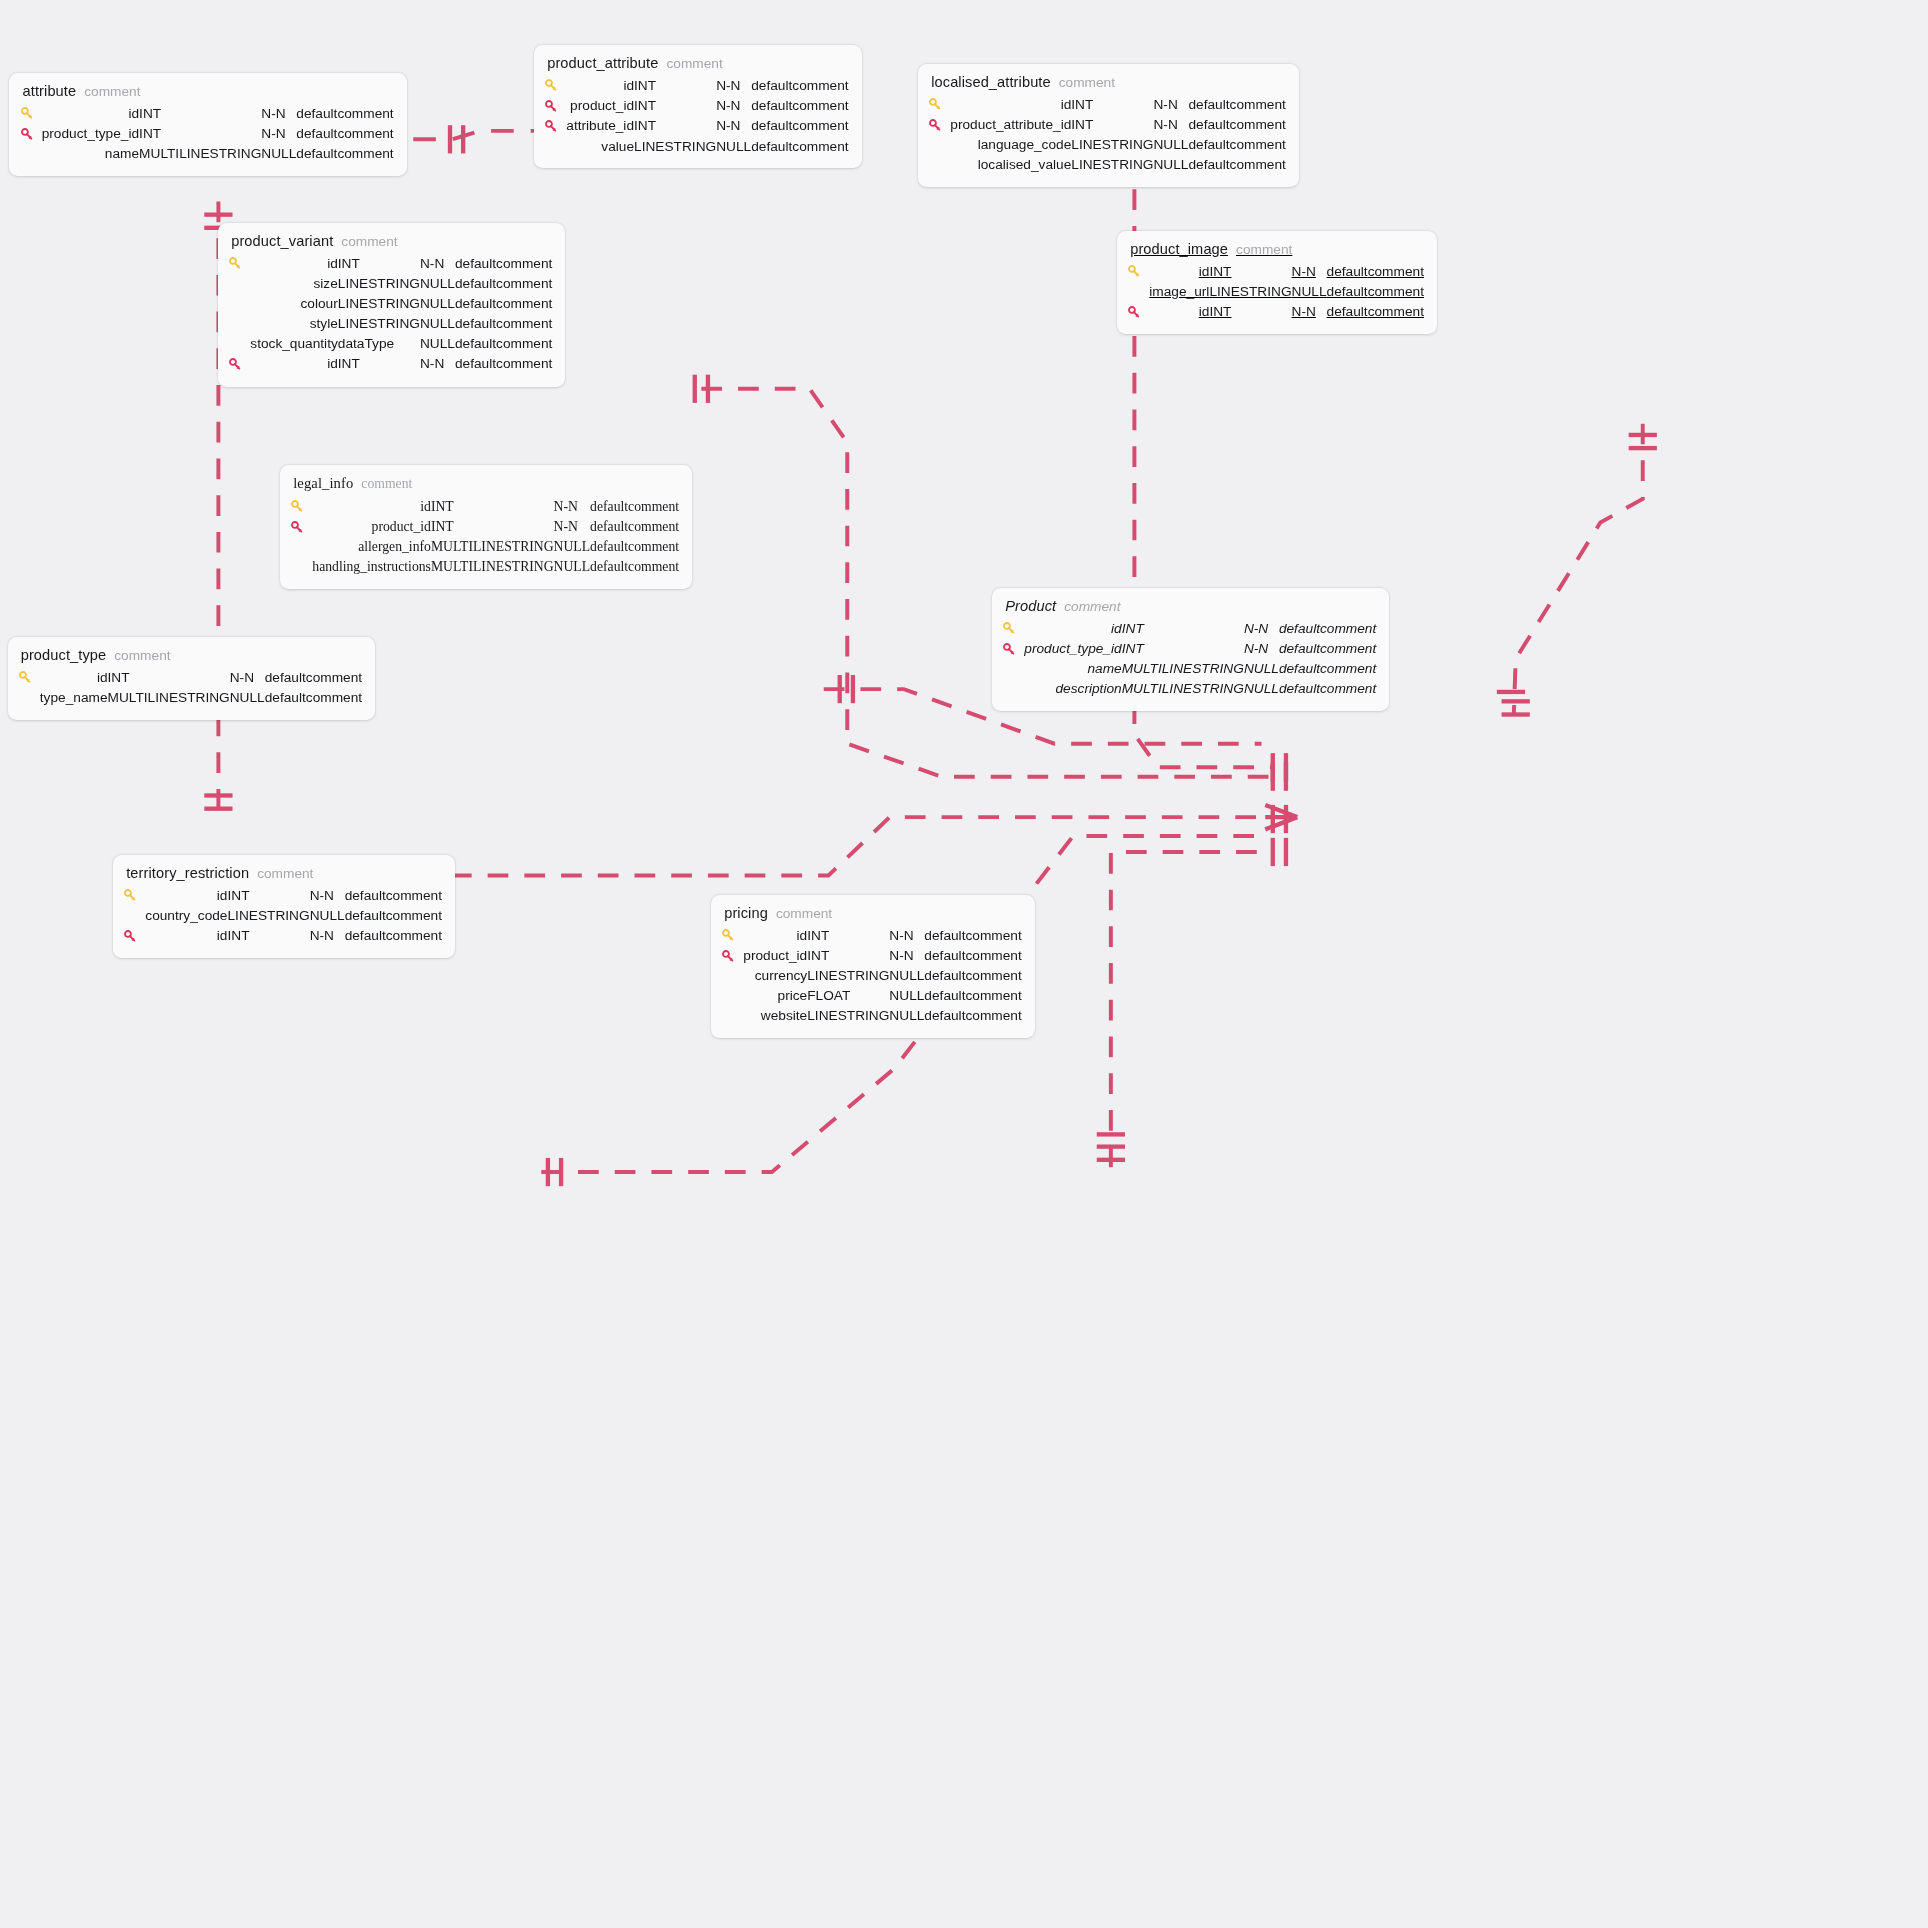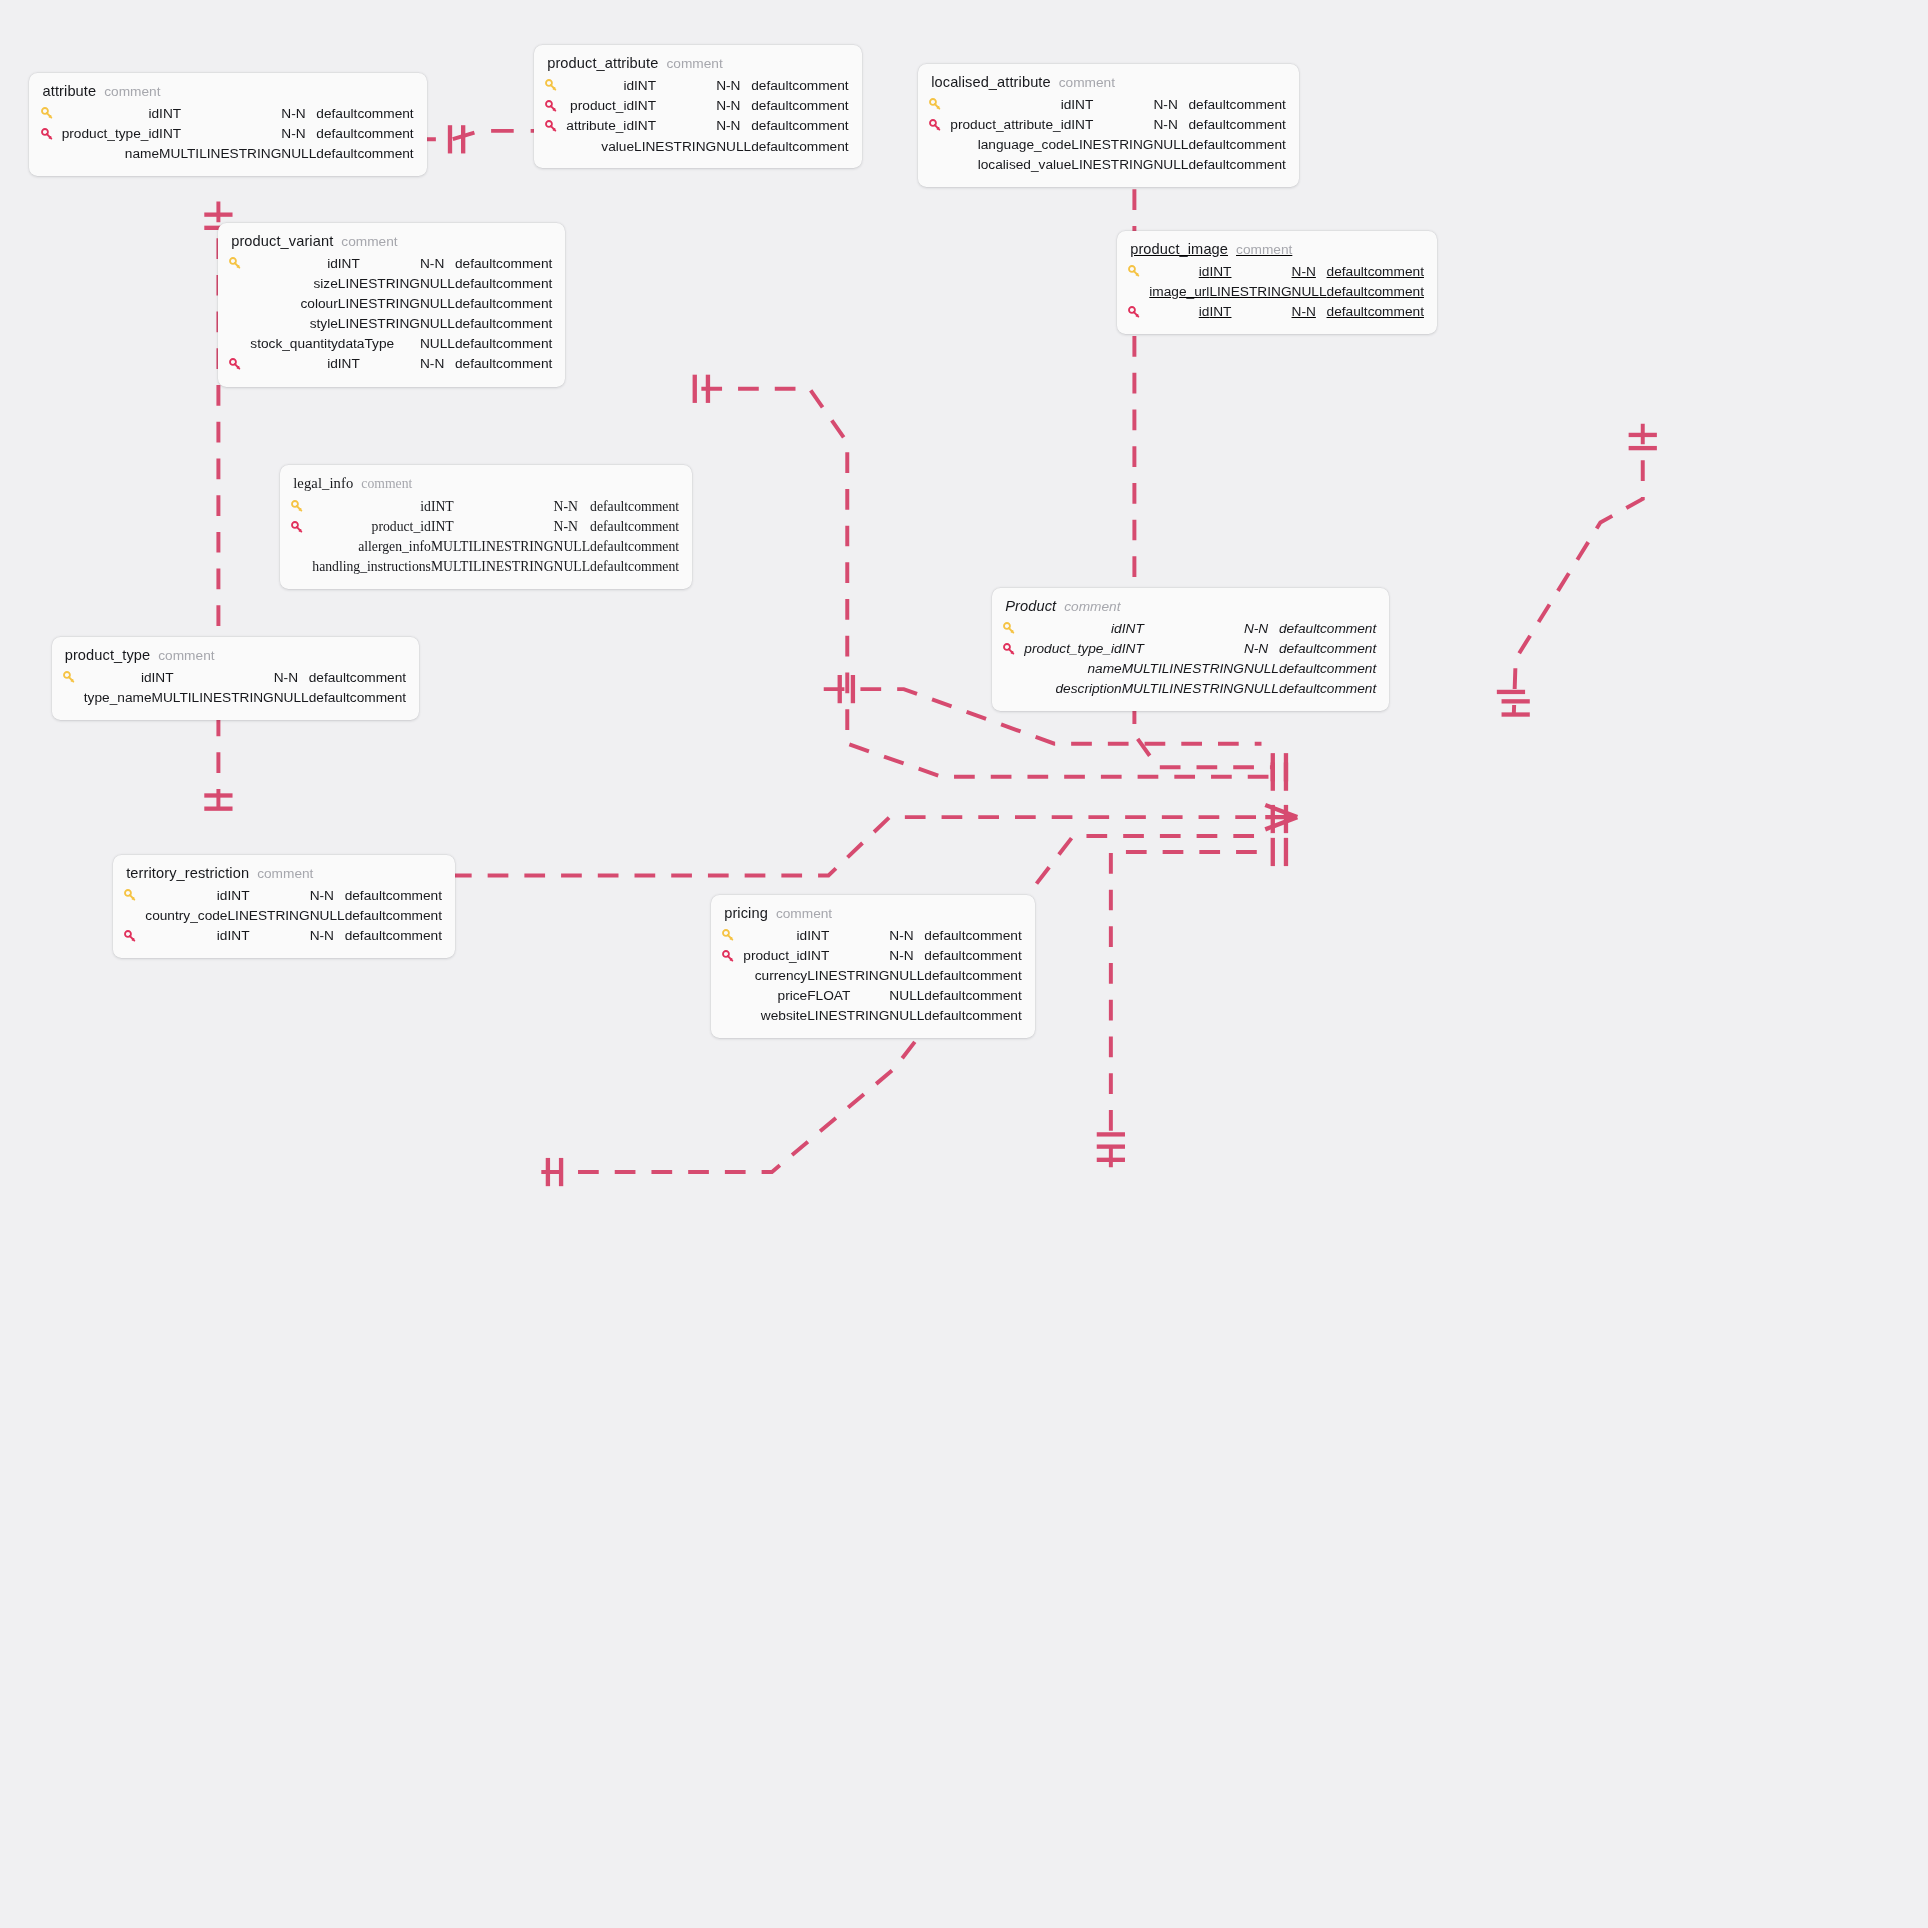--- a/index.html
+++ b/index.html
@@ -145,21 +145,21 @@
       <line x1="1352" y1="855" x2="1352" y2="885"></line>
         <line x1="1366" y1="855" x2="1366" y2="885"></line>
       <line x1="1352" y1="890" x2="1352" y2="920"></line>
         <line x1="1366" y1="890" x2="1366" y2="920"></line>
 
       <path d="M 1378 868 L 1344 855 M 1378 868 L 1344 868 M 1378 868 L 1344 881" stroke-width="4.6"></path>
     </g>
   </svg>
 
   <div id="tables-host">
-      <div class="table-card" style="left: 9.4px; top: 73px; min-width: 325px; margin-left: 20px;">
+      <div class="table-card" style="left: 9.4px; top: 73px; min-width: 325px;">
         <div class="tbl-head">
           <span class="tbl-name">attribute</span>
           <span class="tbl-comment">comment</span>
         </div>
         <table class="cols">
           <tbody>
             <tr>
               <td class="c-key"><svg class="key" viewBox="0 0 16 16" xmlns="http://www.w3.org/2000/svg">
                   <circle cx="5.2" cy="5.2" r="3.9" fill="none" stroke="#f5c344" stroke-width="2.4"></circle>
                   <path d="M7.6 7.9 L13.6 13.9" stroke="#f5c344" stroke-width="2.4" stroke-linecap="round"></path>
@@ -499,21 +499,21 @@
               <td class="c-key"></td>
               <td class="c-name">description</td>
               <td class="c-type">MULTILINESTRING</td>
               <td class="c-null">NULL</td>
               <td class="c-def">default</td>
               <td class="c-com">comment</td>
             </tr>
           </tbody>
         </table>
       </div>
-      <div class="table-card" style="left: 7.5px; top: 637px; min-width: 308px; margin-left: 44px;">
+      <div class="table-card" style="left: 7.5px; top: 637px; min-width: 308px;">
         <div class="tbl-head">
           <span class="tbl-name">product_type</span>
           <span class="tbl-comment">comment</span>
         </div>
         <table class="cols">
           <tbody>
             <tr>
               <td class="c-key"><svg class="key" viewBox="0 0 16 16" xmlns="http://www.w3.org/2000/svg">
                   <circle cx="5.2" cy="5.2" r="3.9" fill="none" stroke="#f5c344" stroke-width="2.4"></circle>
                   <path d="M7.6 7.9 L13.6 13.9" stroke="#f5c344" stroke-width="2.4" stroke-linecap="round"></path>

